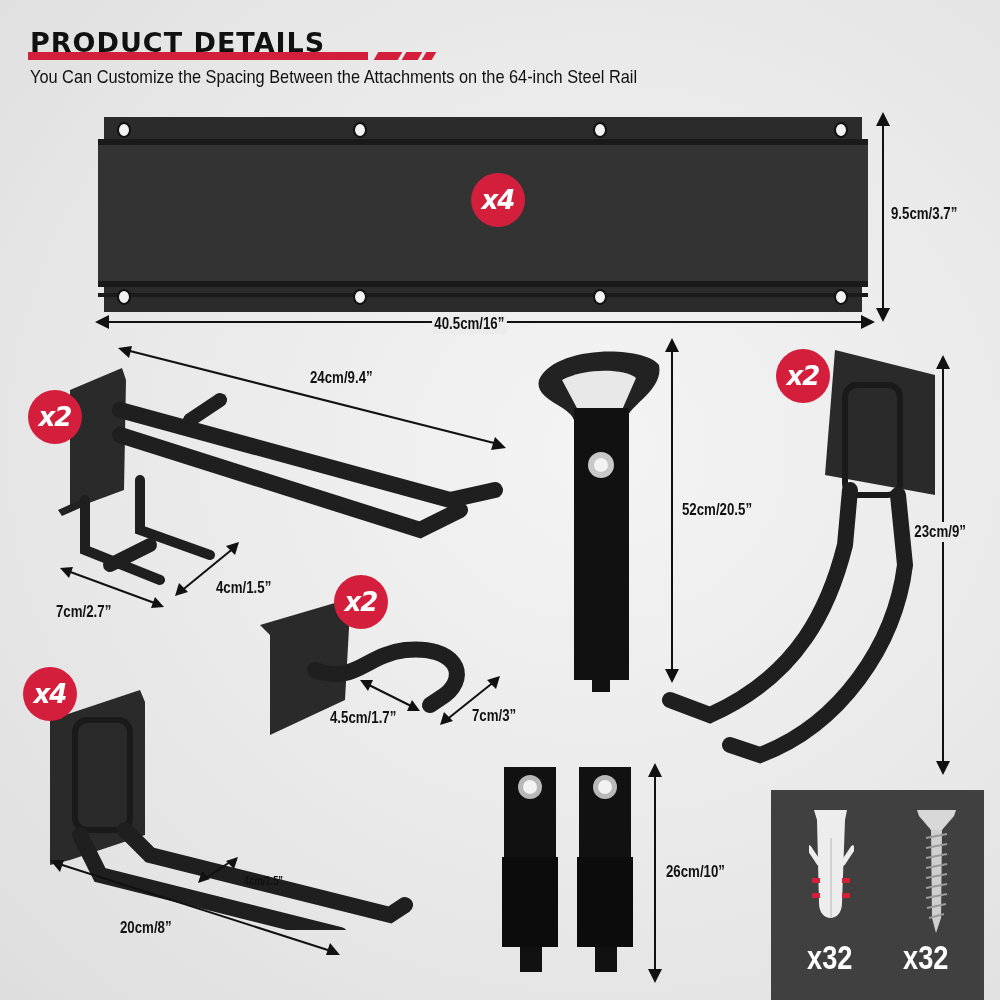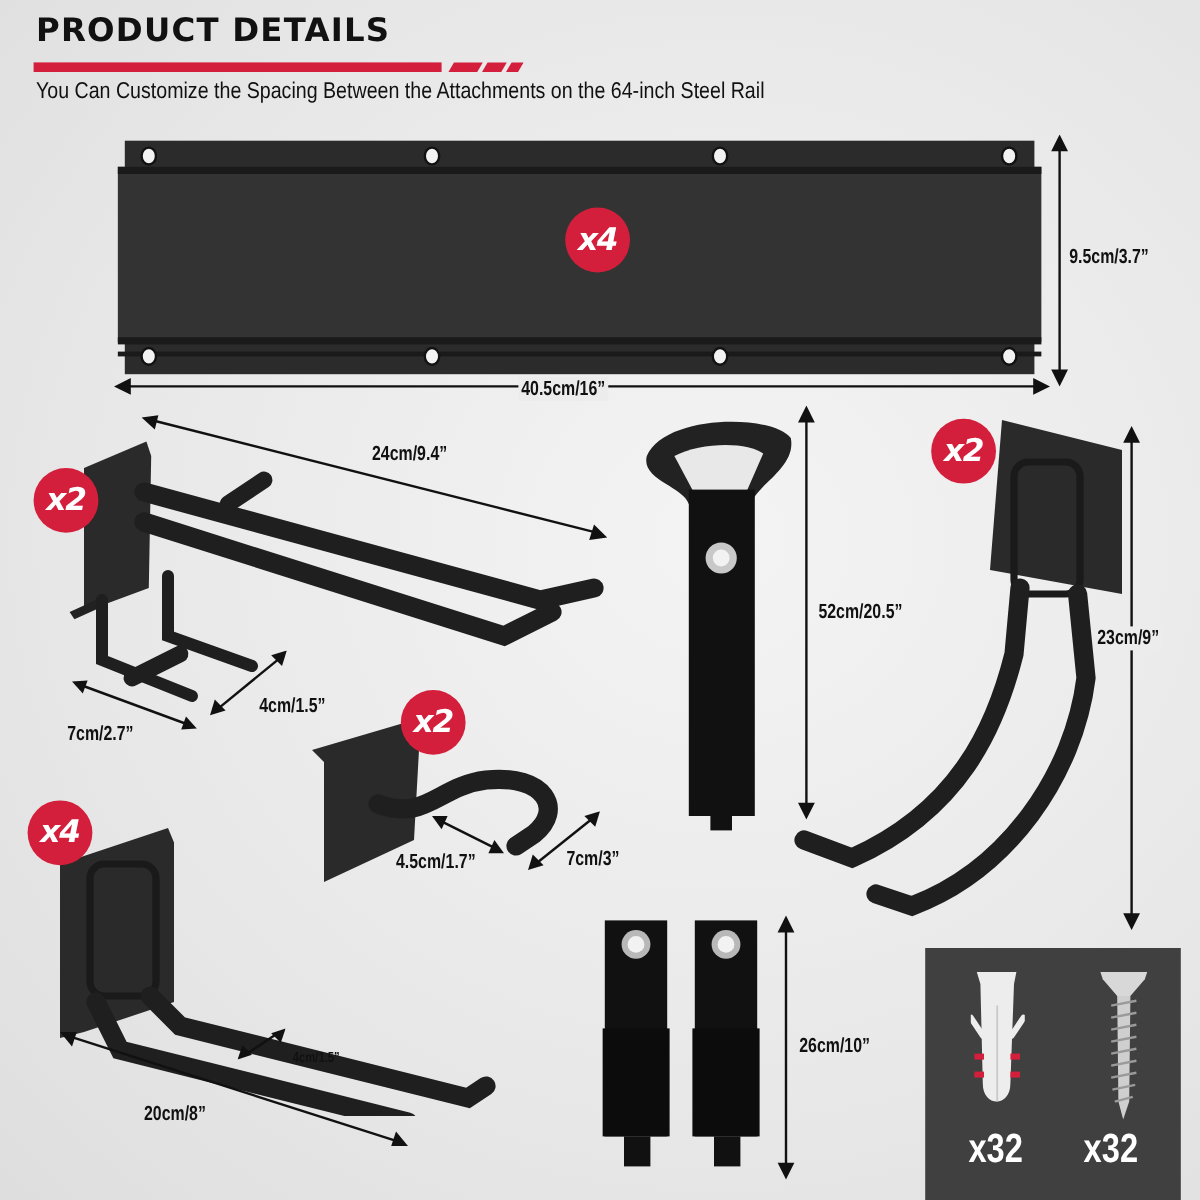--- a/index.html
+++ b/index.html
@@ -7,21 +7,21 @@
   body {
     position: relative;
     background: radial-gradient(ellipse at 60% 45%, #f4f4f4 0%, #e8e8e8 60%, #dedede 100%);
     font-family: "DejaVu Sans", sans-serif;
     color: #111;
   }
   .abs { position: absolute; }
 
   
   .title {
-    left: 30px; top: 10px;
+    left: 30px; top: 27px;
     font-family: "DejaVu Sans", sans-serif;
     font-weight: bold; font-size: 27px; letter-spacing: 1px;
     color: #111;
   }
   .stripe { top: 52px; height: 8px; background: #d41f3c; }
   .stripe.main { left: 28px; width: 340px; }
   .stripe.seg { width: 24px; transform: skewX(-30deg); }
   .subtitle {
     left: 30px; top: 66px;
     font-family: "Liberation Sans", sans-serif;

